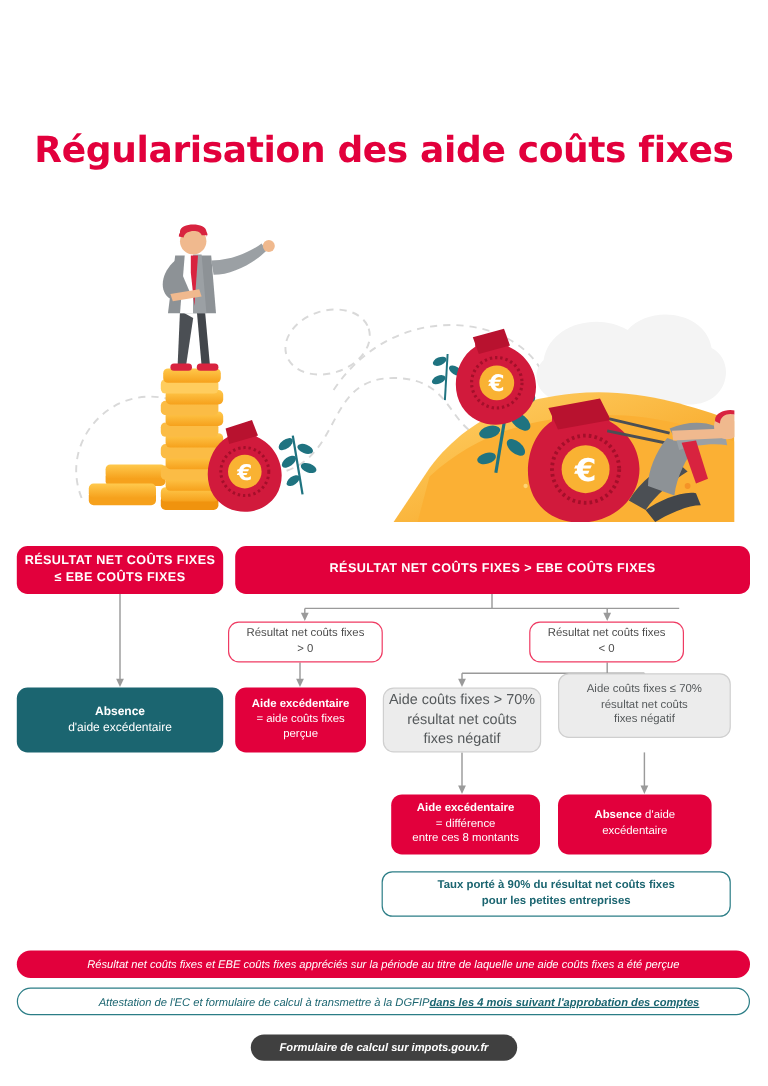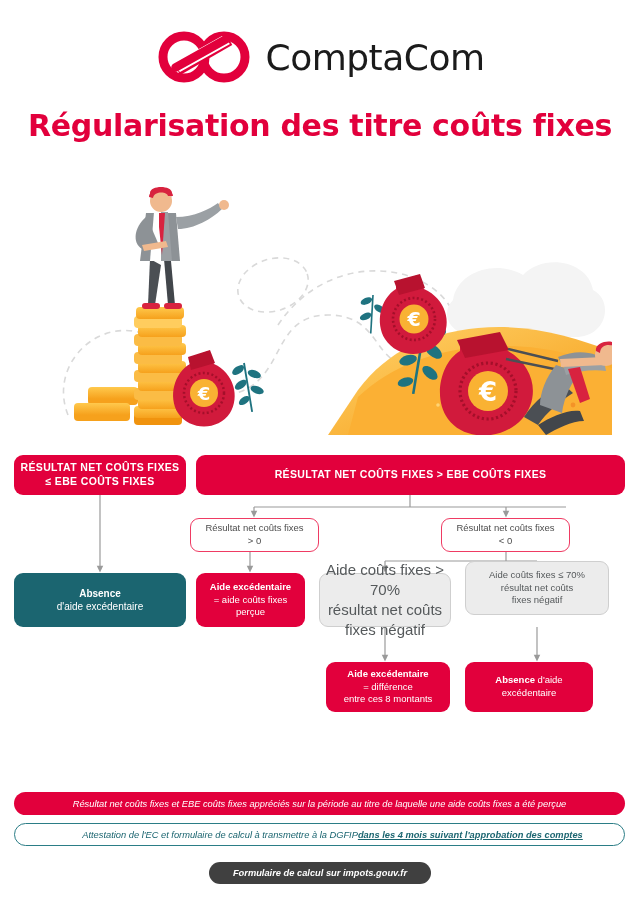--- a/index.html
+++ b/index.html
@@ -57,21 +57,21 @@
 
   
   #box-left-head{left:14px;top:10px;width:172px;height:40px;font-size:10.5px;}
   #box-right-head{left:196px;top:10px;width:429px;height:40px;font-size:10.5px;}
 
   #box-rnf-pos{left:190px;top:73px;width:129px;height:34px;font-size:9.5px;}
   #box-rnf-neg{left:441px;top:73px;width:129px;height:34px;font-size:9.5px;}
 
   #box-absence-left{left:14px;top:128px;width:172px;height:54px;font-size:10px;}
   #box-aide-exc{left:196px;top:128px;width:109px;height:54px;font-size:9.5px;}
-  #box-gray-sup{left:319px;top:128px;width:132px;height:54px;font-size:15px;}
+  #box-gray-sup{left:319px;top:128px;width:132px;height:54px;font-size:12px;}
   #box-gray-inf{left:465px;top:116px;width:144px;height:54px;font-size:9.5px;}
 
   #box-aide-diff{left:326px;top:217px;width:124px;height:50px;font-size:9.5px;}
   #box-absence-right{left:465px;top:217px;width:128px;height:50px;font-size:9.5px;}
 
   #box-taux{left:318px;top:281px;width:291px;height:38px;font-size:9.5px;font-weight:bold;}
 
   
   .banner{
     position:absolute;box-sizing:border-box;
@@ -82,35 +82,22 @@
   #banner-red{left:14px;top:792px;width:611px;height:23px;font-size:9.3px;background:#e2003c;color:#fff;}
   #banner-teal{left:14px;top:823px;width:611px;height:23px;font-size:9.3px;background:#fff;border:1.3px solid #2b7d86;color:#1b6570;}
   #banner-cta{left:209px;top:862px;width:222px;height:22px;font-size:9.3px;background:#404040;color:#fff;font-weight:bold;border-radius:11px;}
   #banner-teal .txt{display:inline;margin-left:26px;}
 </style>
 </head>
 <body>
 
 <div class="page">
 
-  <div class="logo-row">
-    <svg class="logo-mark" viewBox="0 0 96 58">
-      <g fill="none" stroke="#e2003c" stroke-width="9">
-        <circle cx="28" cy="29" r="21"></circle>
-        <circle cx="68" cy="29" r="21"></circle>
-      </g>
-      <path d="M22 43 L74 13" stroke="#e2003c" stroke-width="9" stroke-linecap="butt" fill="none"></path>
-      <path d="M22 43 L74 13" stroke="#ffffff" stroke-width="3" fill="none" opacity="0"></path>
-      <path d="M16 36 L66 8 L74 16 L24 44 Z" fill="#ffffff"></path>
-      <path d="M19.5 39.5 L69.5 11.5" stroke="#e2003c" stroke-width="8.5" fill="none" stroke-linecap="round"></path>
-    </svg>
-    <span class="logo-word">ComptaCom</span>
-  </div>
-
-  <div class="main-title">Régularisation des titre coûts fixes</div>
+
+  <div class="main-title">Régularisation des aide coûts fixes</div>
 
   <svg class="illustration" viewBox="0 0 584 270">
     <defs>
       <linearGradient id="gold1" x1="0" y1="0" x2="0" y2="1">
         <stop offset="0" stop-color="#ffc94d"></stop>
           <stop offset="1" stop-color="#f6a11c"></stop>
       </linearGradient>
       <linearGradient id="gold2" x1="0" y1="0" x2="1" y2="1">
         <stop offset="0" stop-color="#ffd36b"></stop>
           <stop offset="1" stop-color="#f59a12"></stop>
@@ -336,20 +323,24 @@
       <span class="ln b">Aide excédentaire</span>
       <span class="ln">= différence</span>
       <span class="ln">entre ces 8 montants</span>
     </div>
 
     <div class="box red-solid" id="box-absence-right">
       <span class="ln"><b>Absence</b><span> d'aide</span></span>
       <span class="ln">excédentaire</span>
     </div>
 
+    <div class="box teal-outline" id="box-taux">
+      <span class="ln">Taux porté à 90% du résultat net coûts fixes</span>
+      <span class="ln">pour les petites entreprises</span>
+    </div>
   </div>
 
   <div class="banner" id="banner-red">
     <span>Résultat net coûts fixes et EBE coûts fixes appréciés sur la période au titre de laquelle une aide coûts fixes a été perçue</span>
   </div>
 
   <div class="banner" id="banner-teal">
     <span class="txt">Attestation de l'EC et formulaire de calcul à transmettre à la DGFIP </span>
       <b class="u">dans les 4 mois suivant l'approbation des comptes</b>
   </div>

